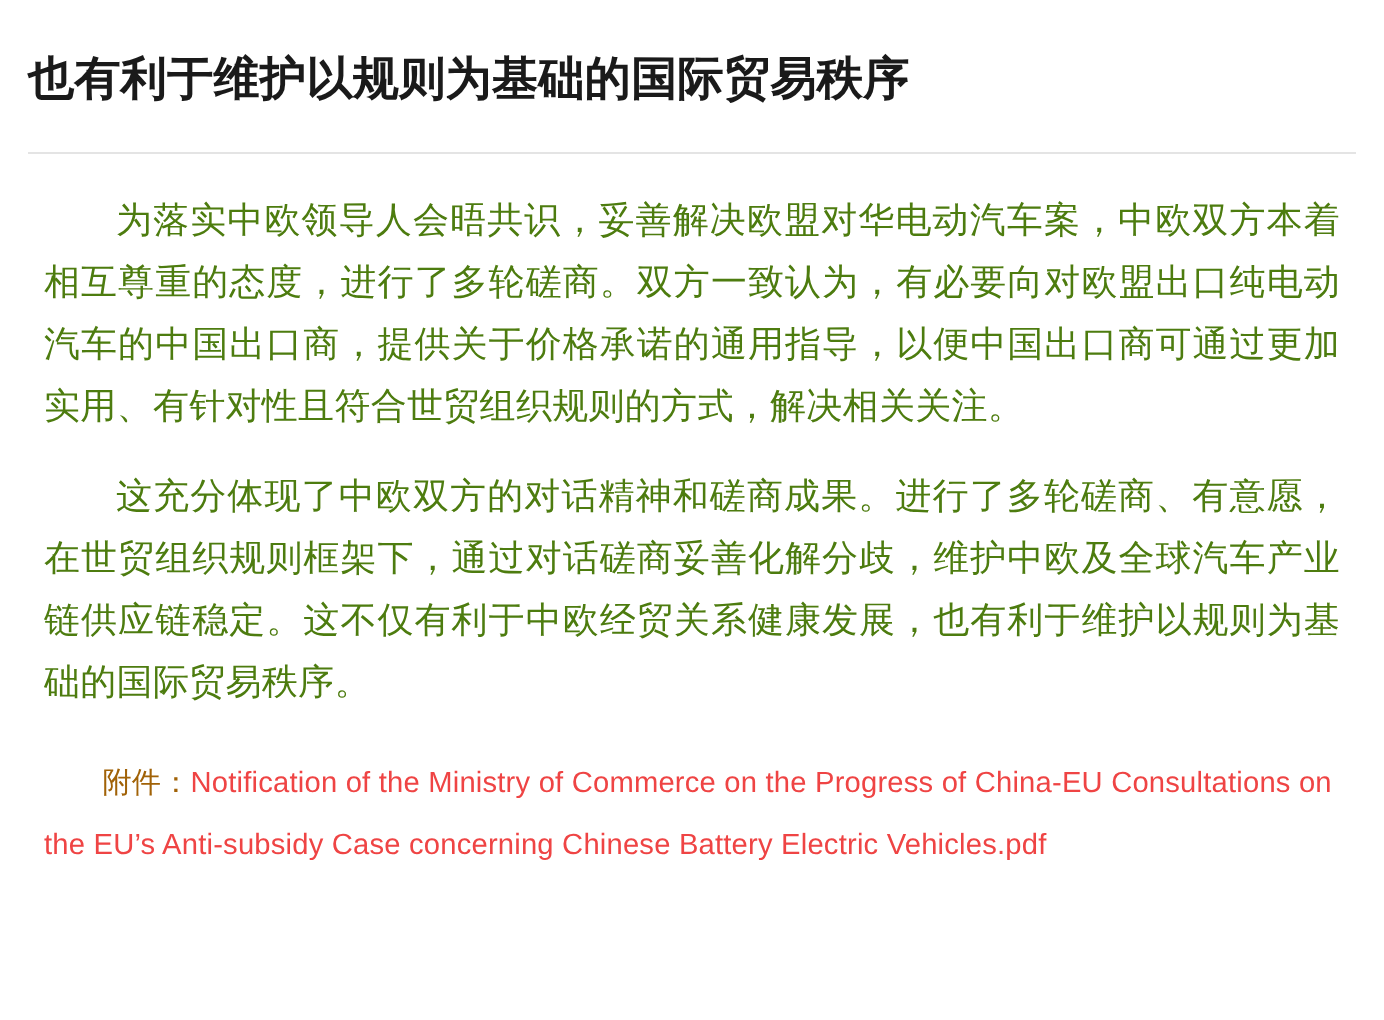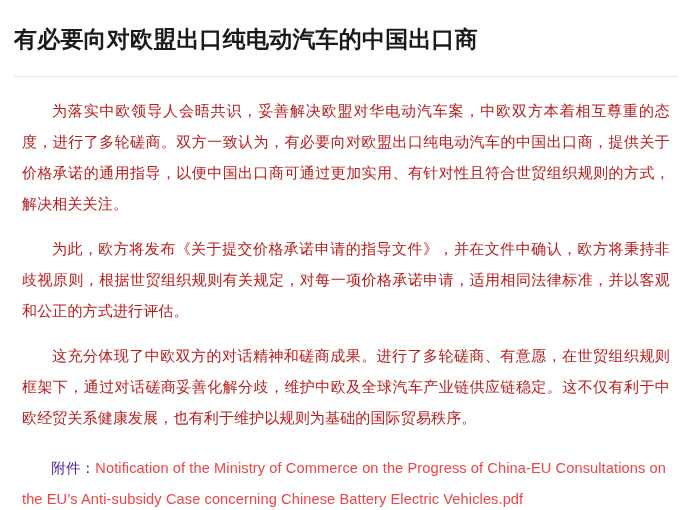--- a/index.html
+++ b/index.html
@@ -36,57 +36,56 @@
   .title-rule {
     margin: 20px 14px 0 14px;
     border: 0;
     border-top: 1px solid #e4e4e4;
     height: 0;
   }
   .body-wrap {
     padding: 18px 22px 0 22px;
   }
   .para {
-    font-size: 15px;
+    font-size: 18px;
     line-height: 31px;
-    color: #b91c1c;
+    color: #4d7c0f;
     text-indent: 2em;
     margin: 0 0 14px 0;
     text-align: justify;
     letter-spacing: 0.15px;
   }
   .attachment {
     font-size: 14.6px;
     line-height: 31px;
     color: #333333;
     text-indent: 2em;
     margin: 20px 0 0 0;
     text-align: left;
     letter-spacing: 0.1px;
     word-break: break-word;
   }
   .attachment .att-label {
-    color: #4c1d95;
+    color: #a16207;
   }
   .attachment .att-file {
     color: #ef4444;
   }
 </style>
 </head>
 <body>
 
 <div class="page">
 
   <div class="title-wrap">
-    <h1 class="article-title">有必要向对欧盟出口纯电动汽车的中国出口商</h1>
+    <h1 class="article-title">也有利于维护以规则为基础的国际贸易秩序</h1>
   </div>
 
   <hr class="title-rule">
 
   <div class="body-wrap">
     <p class="para">为落实中欧领导人会晤共识，妥善解决欧盟对华电动汽车案，中欧双方本着相互尊重的态度，进行了多轮磋商。双方一致认为，有必要向对欧盟出口纯电动汽车的中国出口商，提供关于价格承诺的通用指导，以便中国出口商可通过更加实用、有针对性且符合世贸组织规则的方式，解决相关关注。</p>
-    <p class="para">为此，欧方将发布《关于提交价格承诺申请的指导文件》，并在文件中确认，欧方将秉持非歧视原则，根据世贸组织规则有关规定，对每一项价格承诺申请，适用相同法律标准，并以客观和公正的方式进行评估。</p>
     <p class="para">这充分体现了中欧双方的对话精神和磋商成果。进行了多轮磋商、有意愿，在世贸组织规则框架下，通过对话磋商妥善化解分歧，维护中欧及全球汽车产业链供应链稳定。这不仅有利于中欧经贸关系健康发展，也有利于维护以规则为基础的国际贸易秩序。</p>
 
     <p class="attachment"><span class="att-label">附件：</span><span class="att-file">Notification of the Ministry of Commerce on the Progress of China-EU Consultations on the EU’s Anti-subsidy Case concerning Chinese Battery Electric Vehicles.pdf</span></p>
   </div>
 
 </div>
 
 </body></html>

